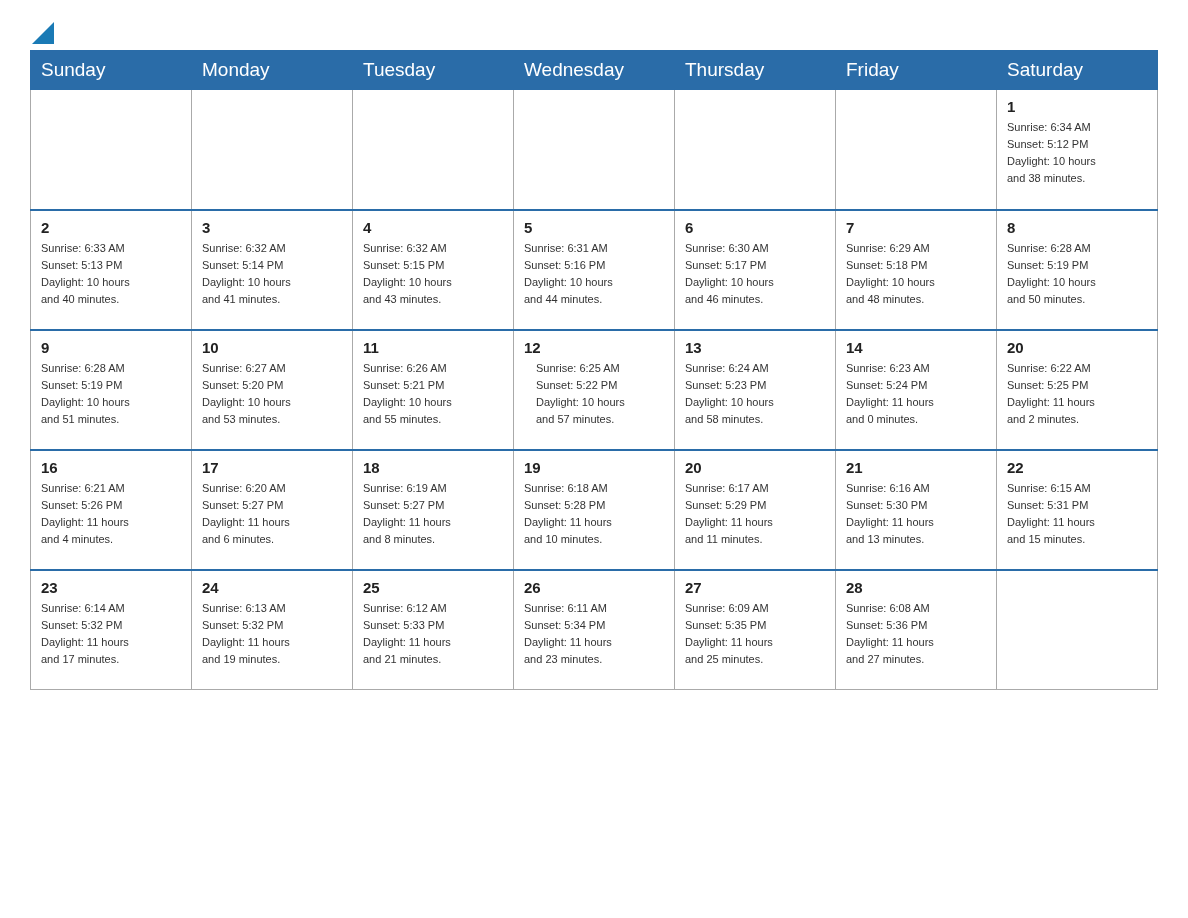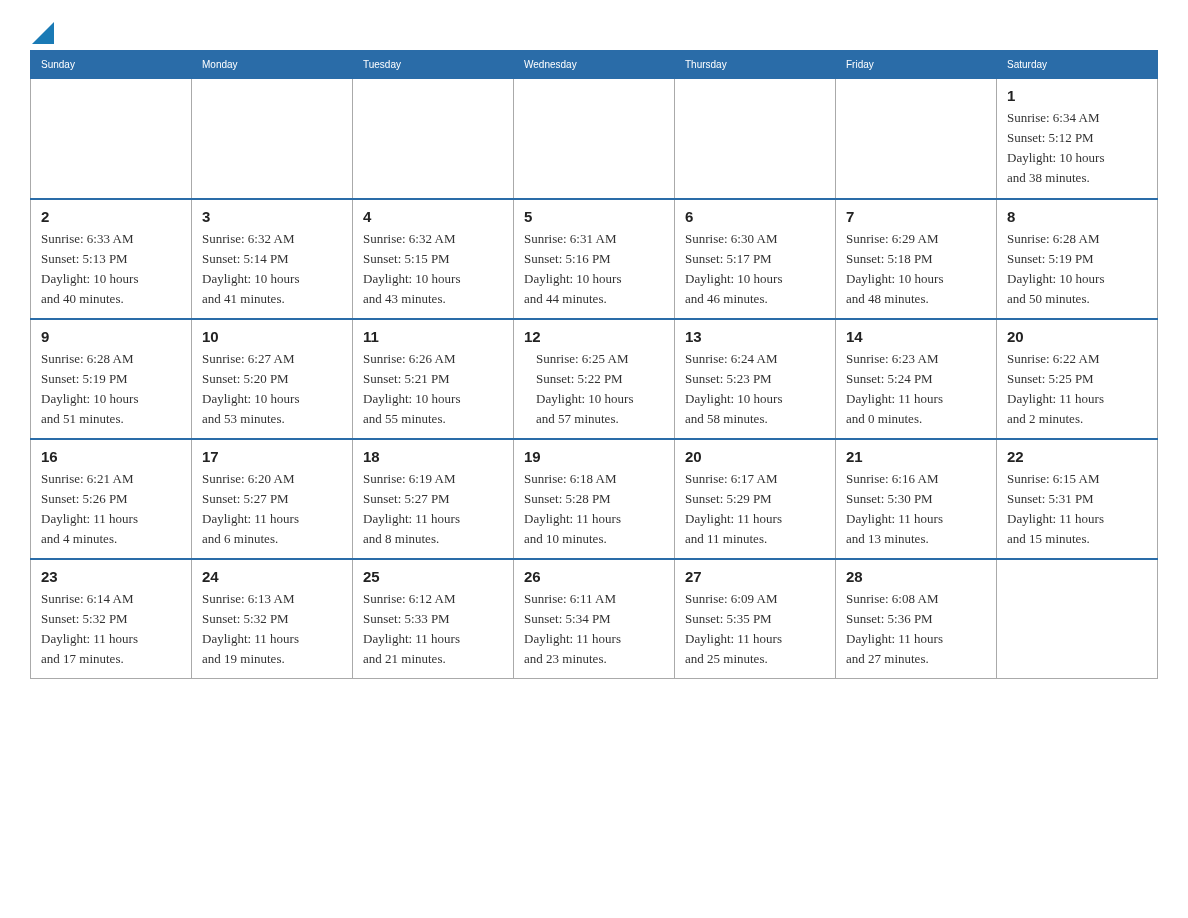--- a/index.html
+++ b/index.html
@@ -46,21 +46,21 @@
       margin-top: 4px;
     }
     .calendar {
       width: 100%;
       border-collapse: collapse;
       margin-top: 10px;
     }
     .calendar th {
       background-color: #2a6ca8;
       color: #fff;
-      font-size: 10px;
+      font-size: 19px;
       font-weight: normal;
       padding: 8px 10px;
       text-align: left;
       border: 1px solid #2a6ca8;
     }
     .calendar td {
       border: 1px solid #aaa;
       vertical-align: top;
       padding: 8px 10px;
       width: calc(100% / 7);
@@ -69,24 +69,23 @@
       color: #333;
       background: #fff;
     }
     .day-number {
       font-size: 15px;
       font-weight: bold;
       color: #222;
       margin-bottom: 4px;
     }
     .day-info {
-      font-size: 13px;
+      font-size: 11px;
       color: #333;
       line-height: 1.55;
-      font-family: Liberation Serif, serif;
     }
     .empty-cell {
       background: #f9f9f9;
     }
     .row-divider td {
       border-top: 2px solid #2a6ca8;
     }
   </style>
 </head>
 <body>

